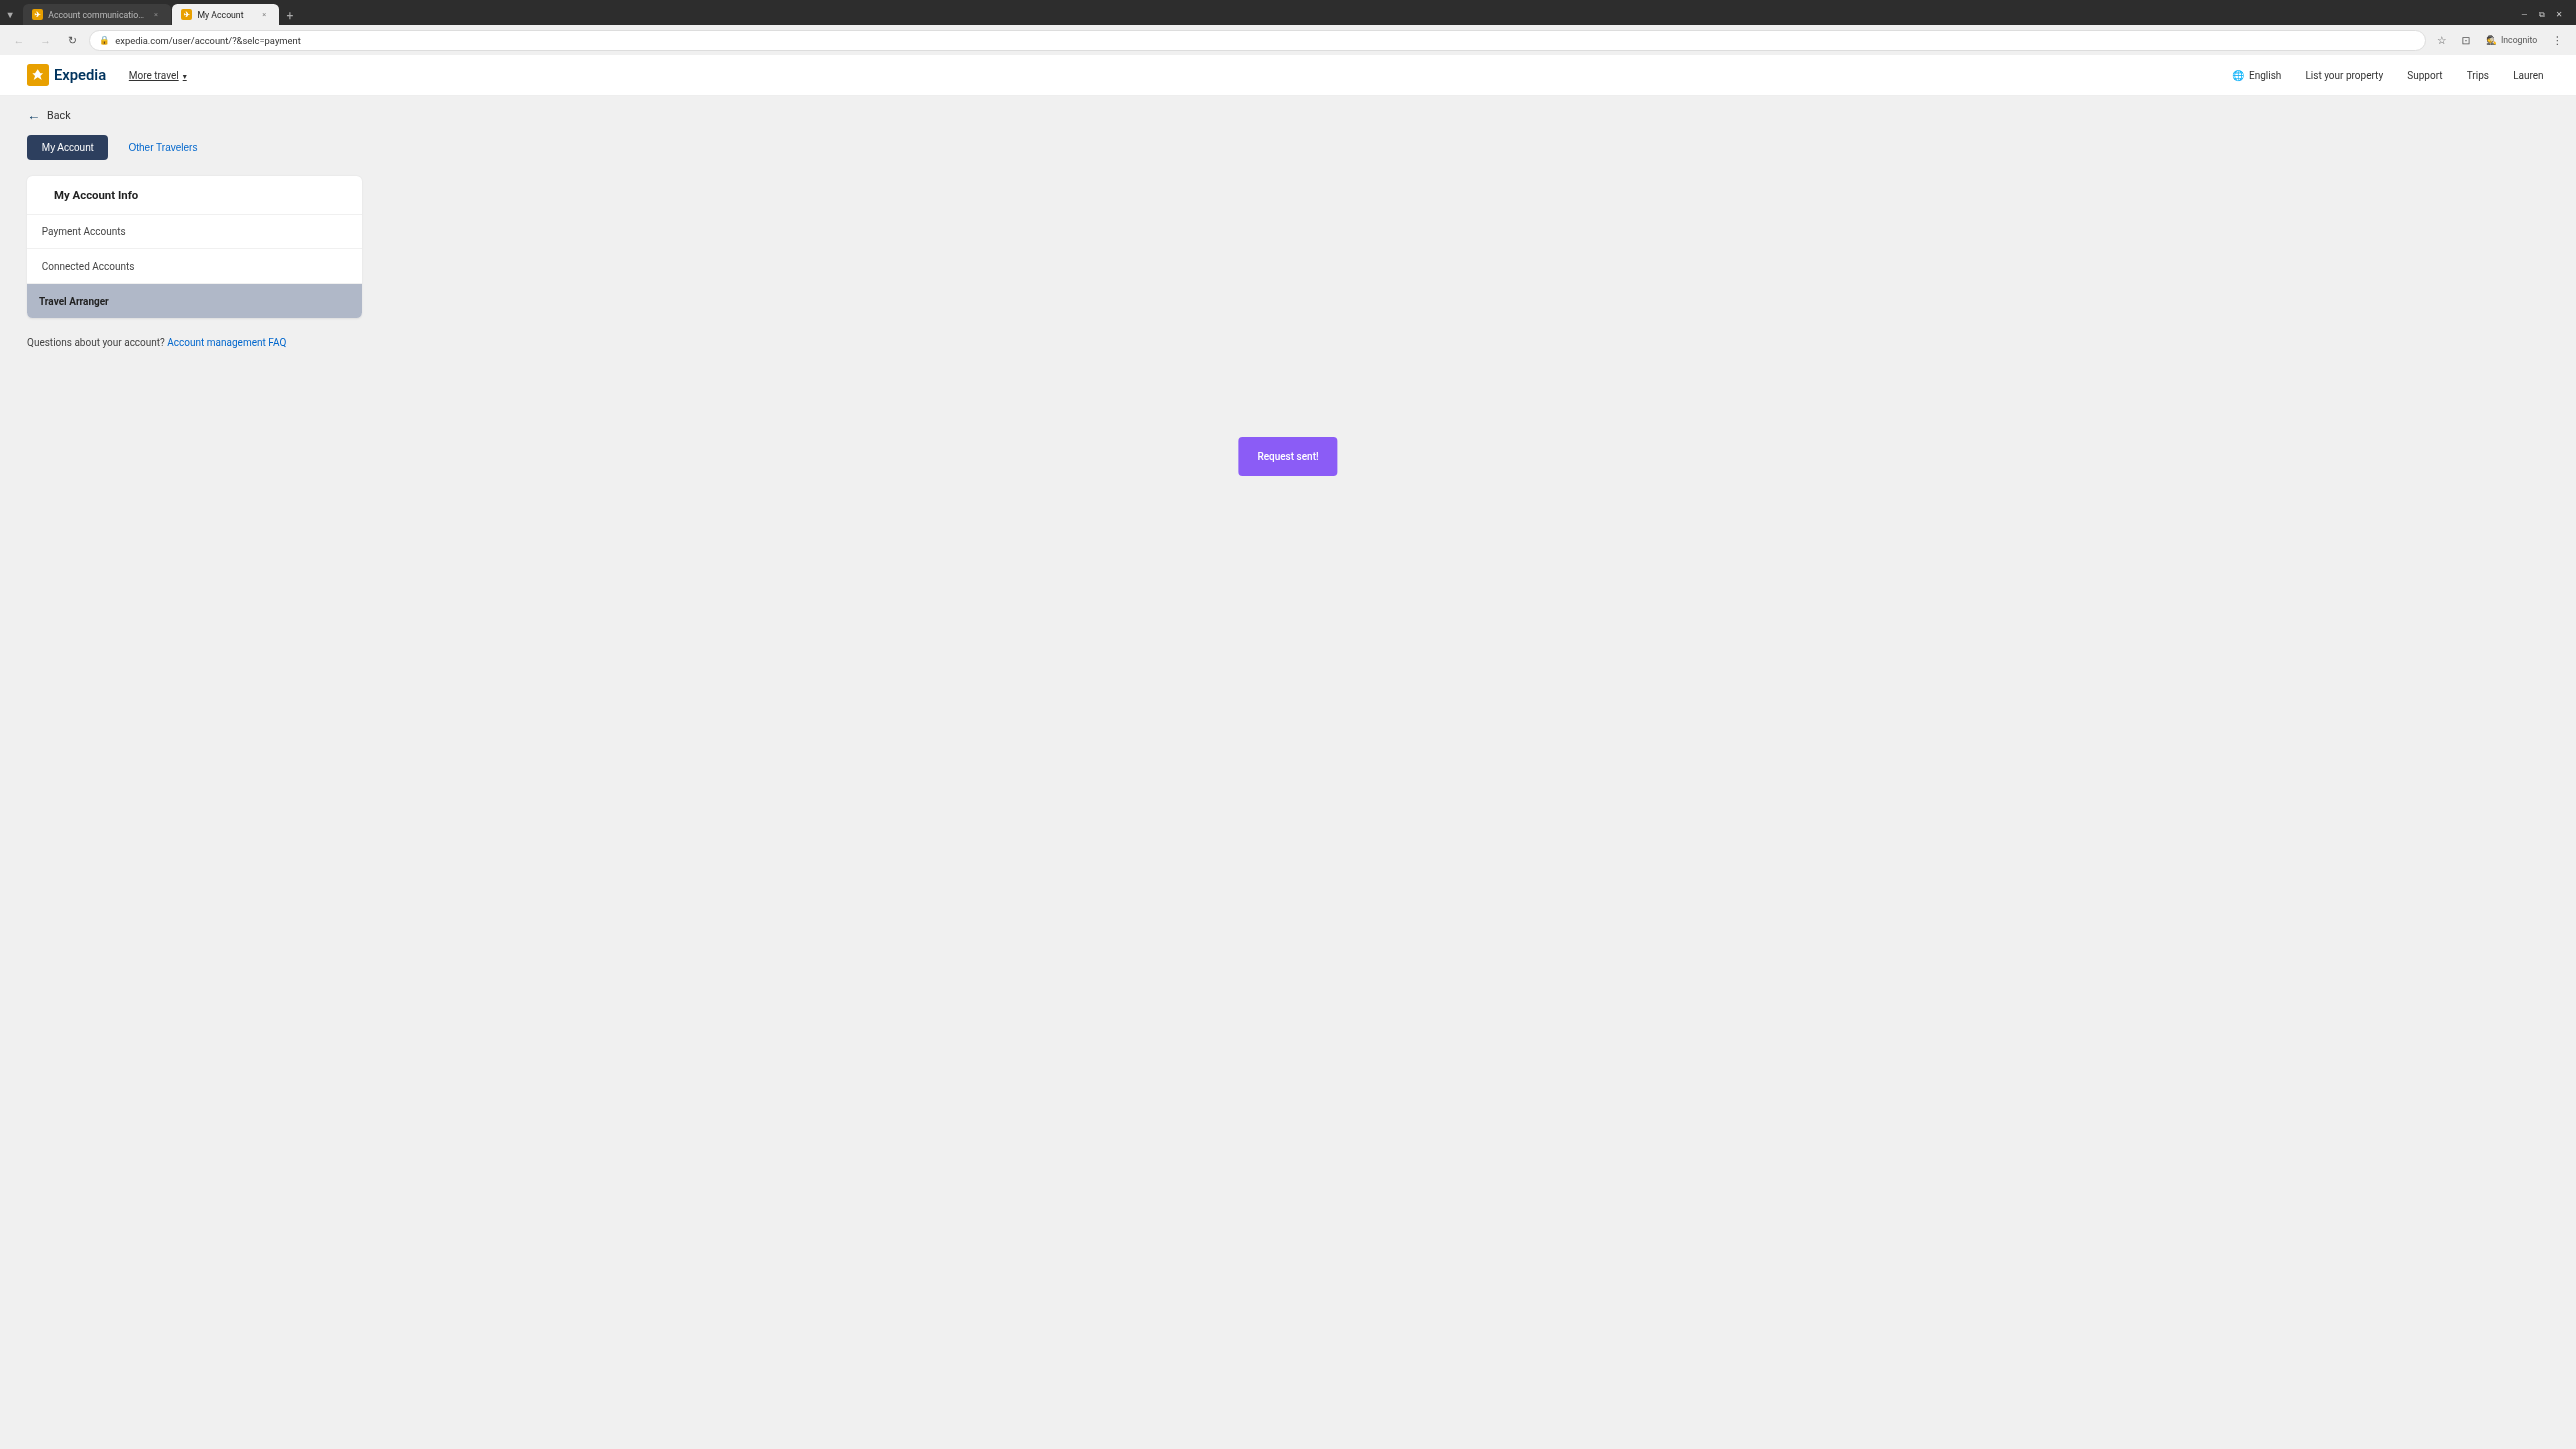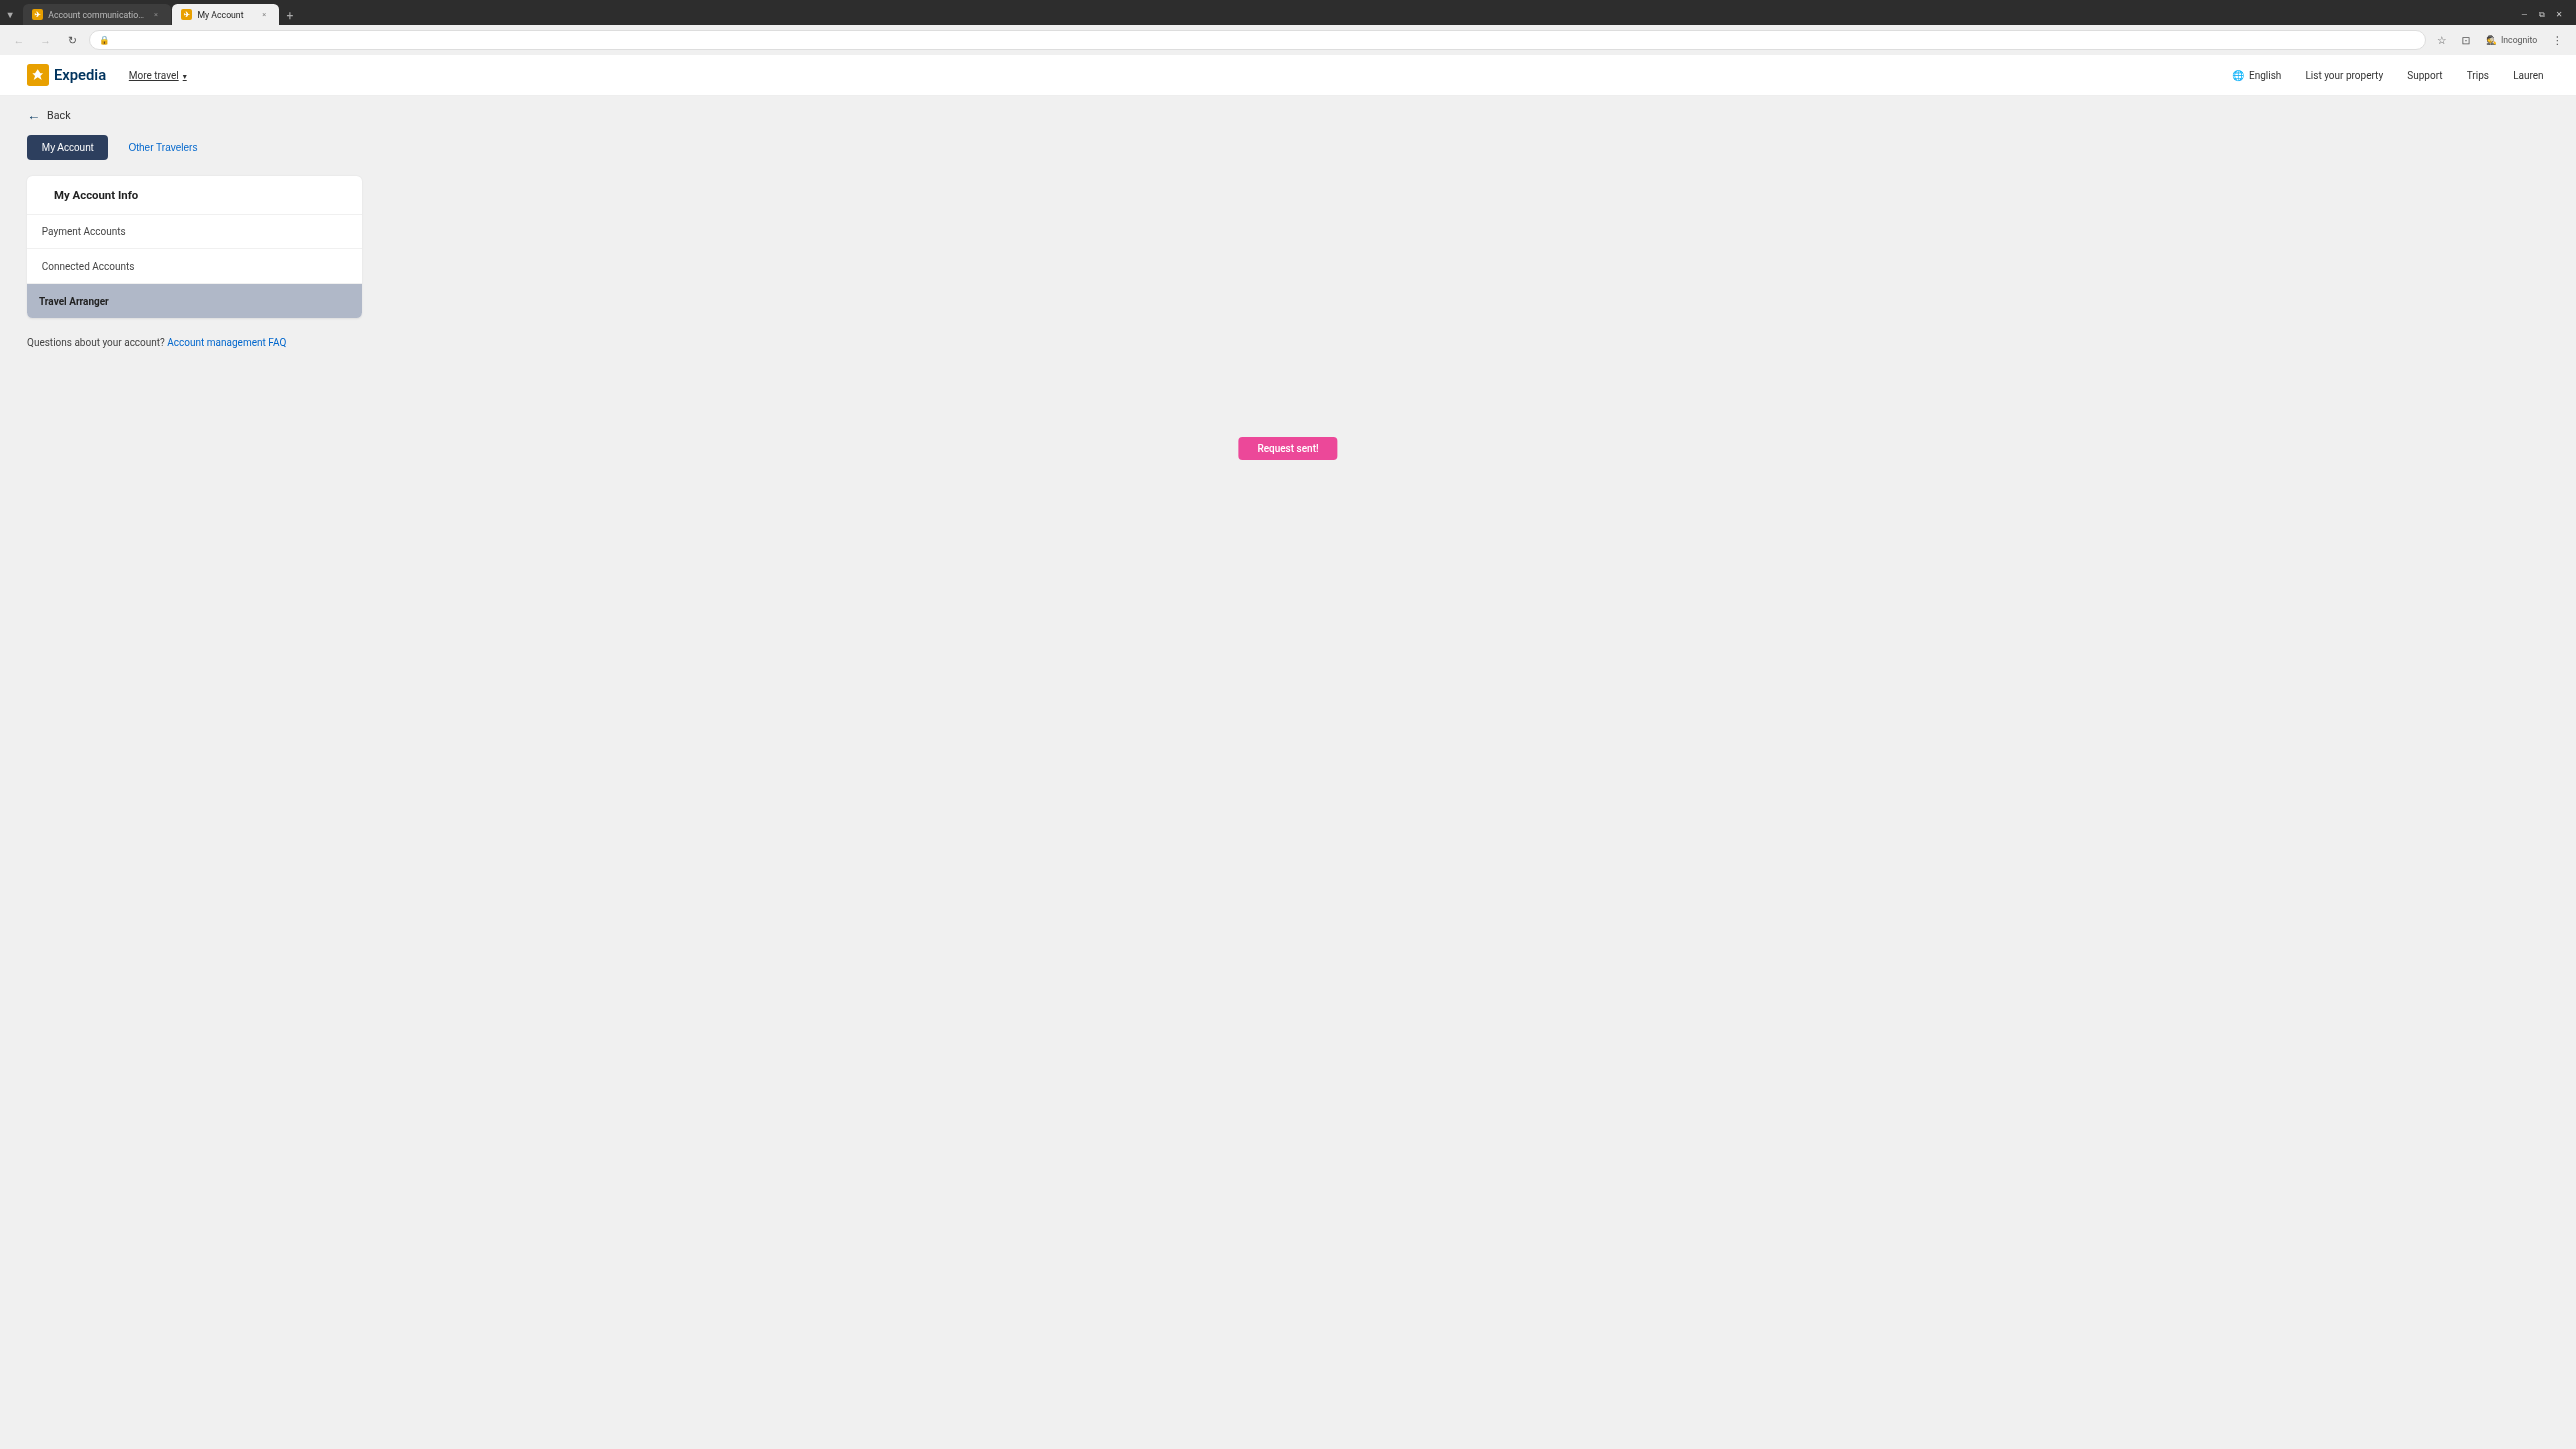--- a/index.html
+++ b/index.html
@@ -341,23 +341,23 @@
     .menu-item.selected {
       background: #b0b8c8;
       font-weight: 700;
       color: #222;
       padding-left: 12px;
     }
 
     
     .toast-notification {
       position: absolute;
-      background: #ec4899;
+      background: #8b5cf6;
       color: white;
-      padding: 6px 19px;
+      padding: 14px 19px;
       border-radius: 4px;
       font-size: 10px;
       font-weight: 500;
       top: 302px;
       left: 50%;
       transform: translateX(-50%);
       z-index: 100;
       white-space: nowrap;
     }
 
@@ -423,20 +423,21 @@
     </div>
     <div class="nav-btn disabled">
       <span>→</span>
     </div>
     <div class="nav-btn">
       <span>↻</span>
     </div>
 
     <div class="address-bar">
       <span style="color:#555; font-size:8.7px;">🔒</span>
+      <span class="address-text">expedia.com/user/account/?&amp;selc=payment</span>
     </div>
 
     <div class="toolbar-actions">
       <div class="toolbar-icon">☆</div>
       <div class="toolbar-icon">⊡</div>
       <div class="incognito-btn">
         <span>🕵</span>
         <span>Incognito</span>
       </div>
       <div class="toolbar-icon">⋮</div>

